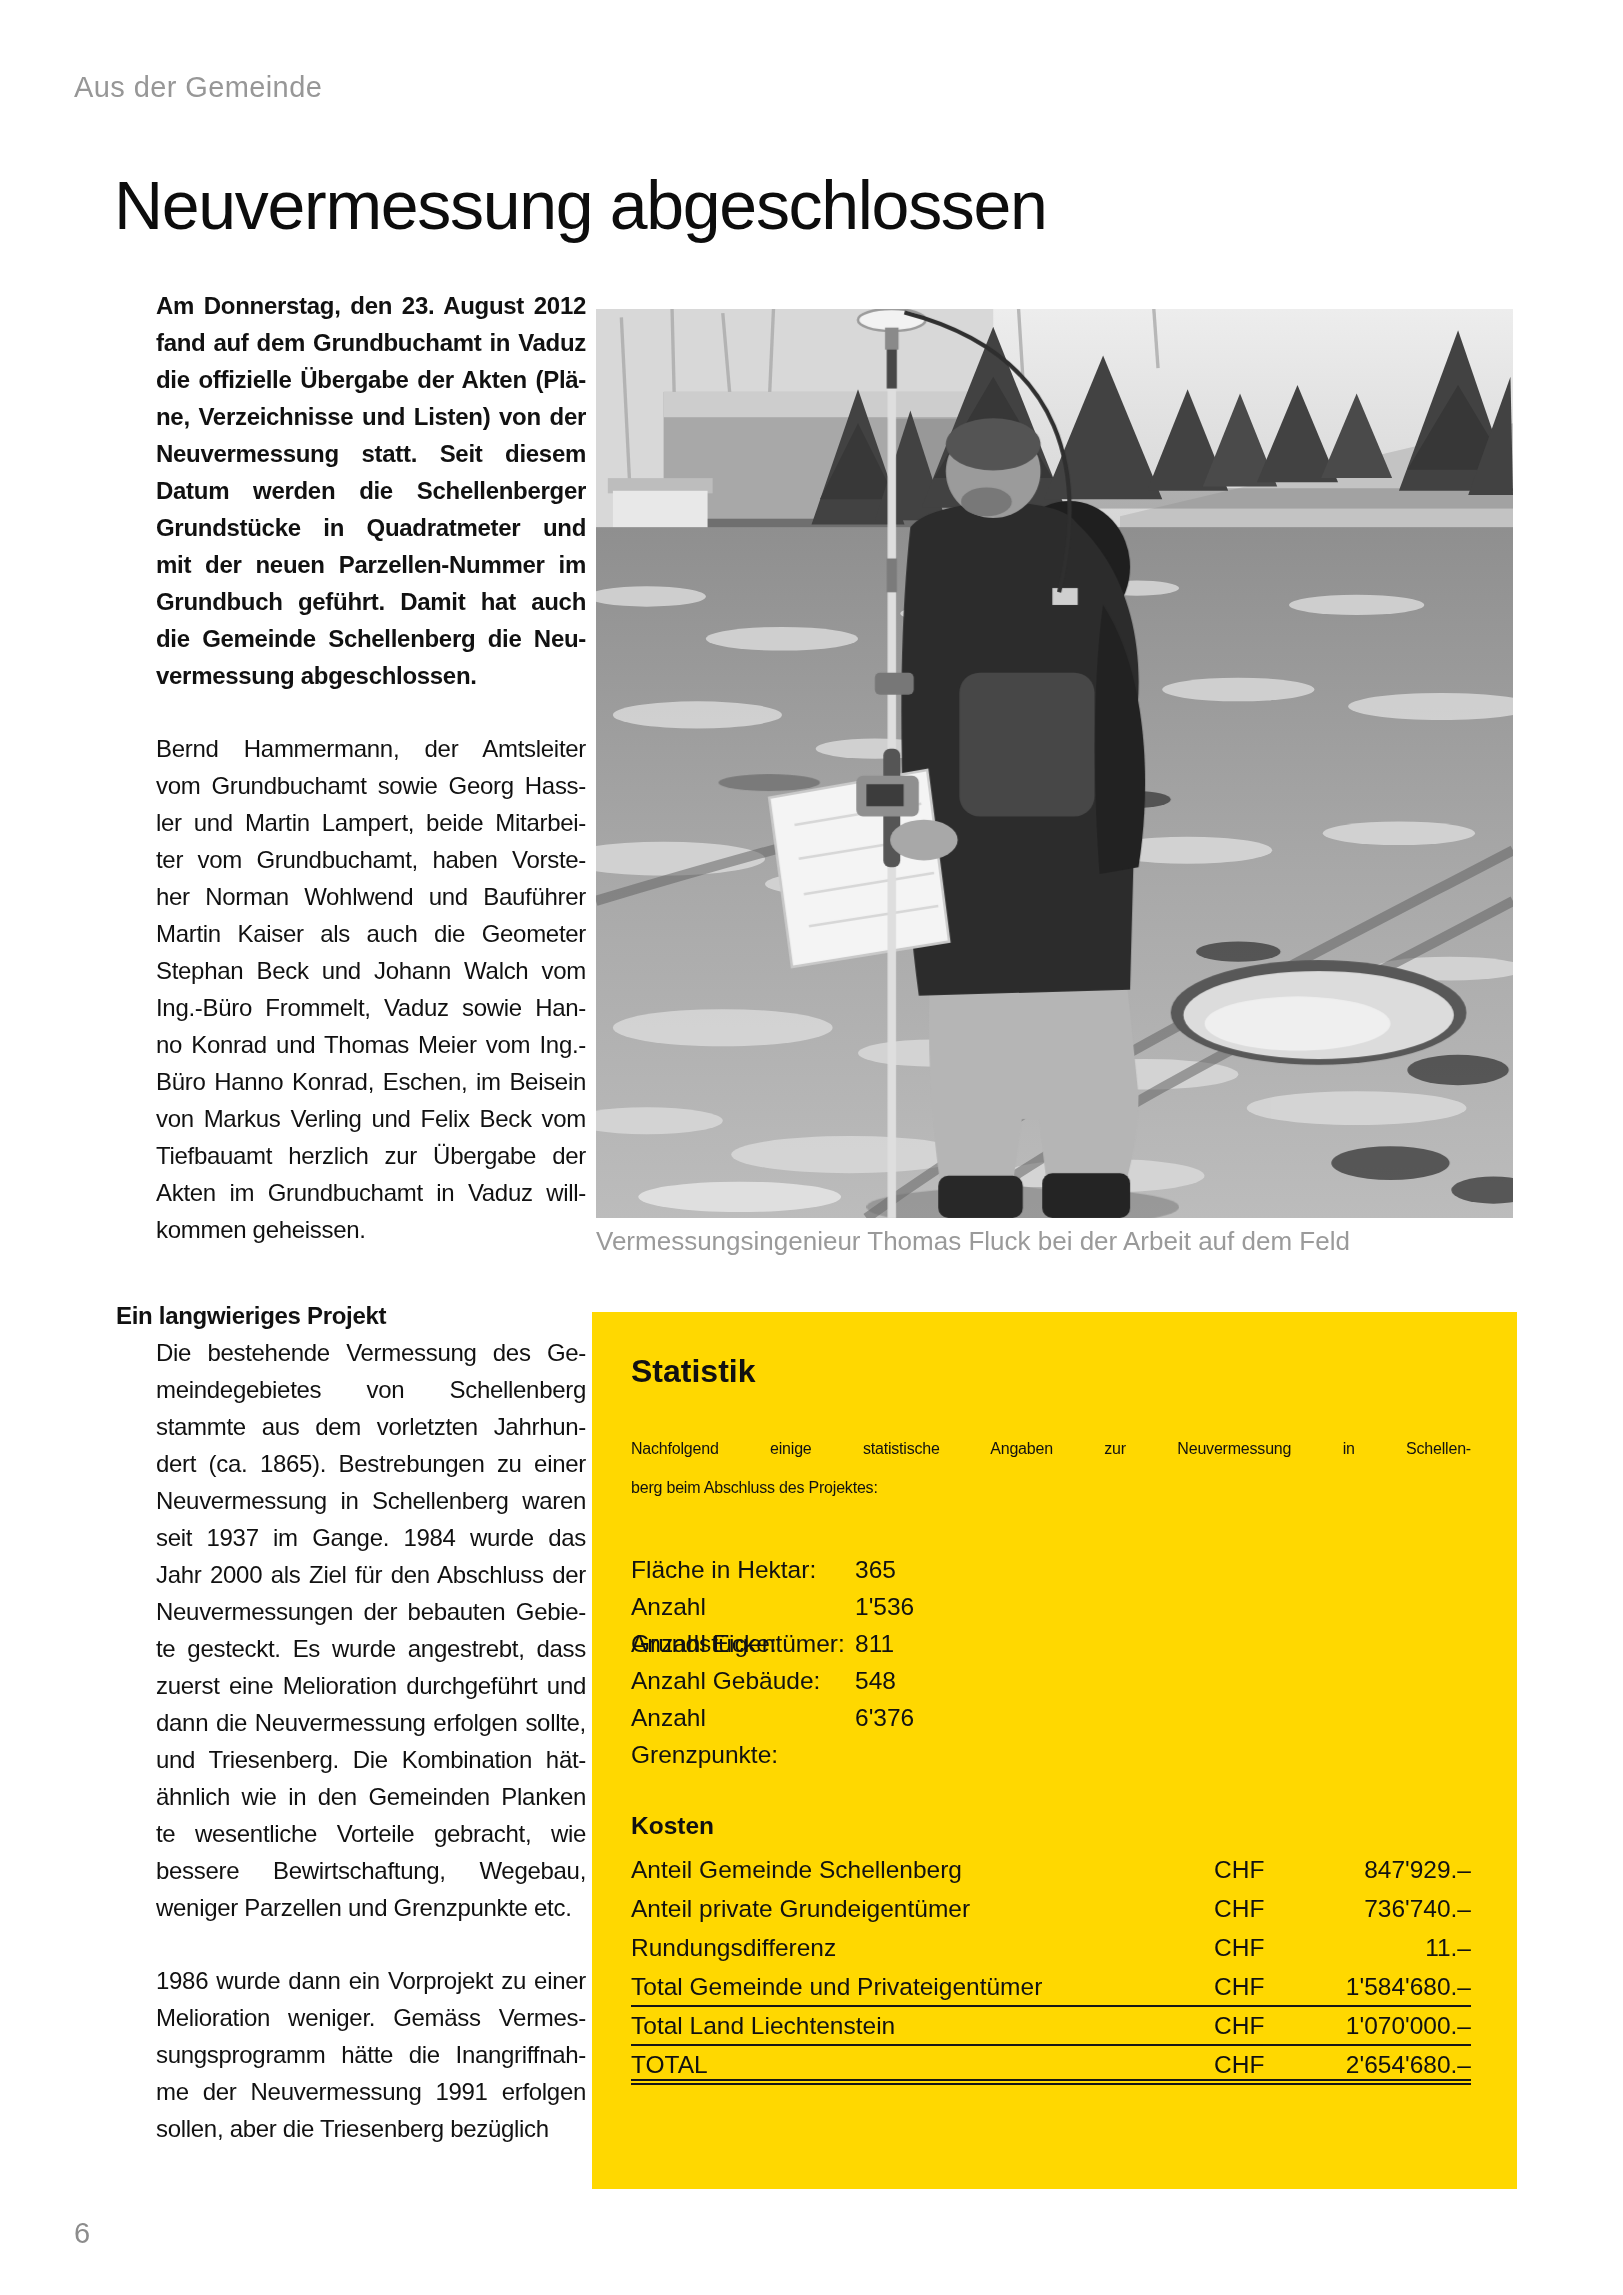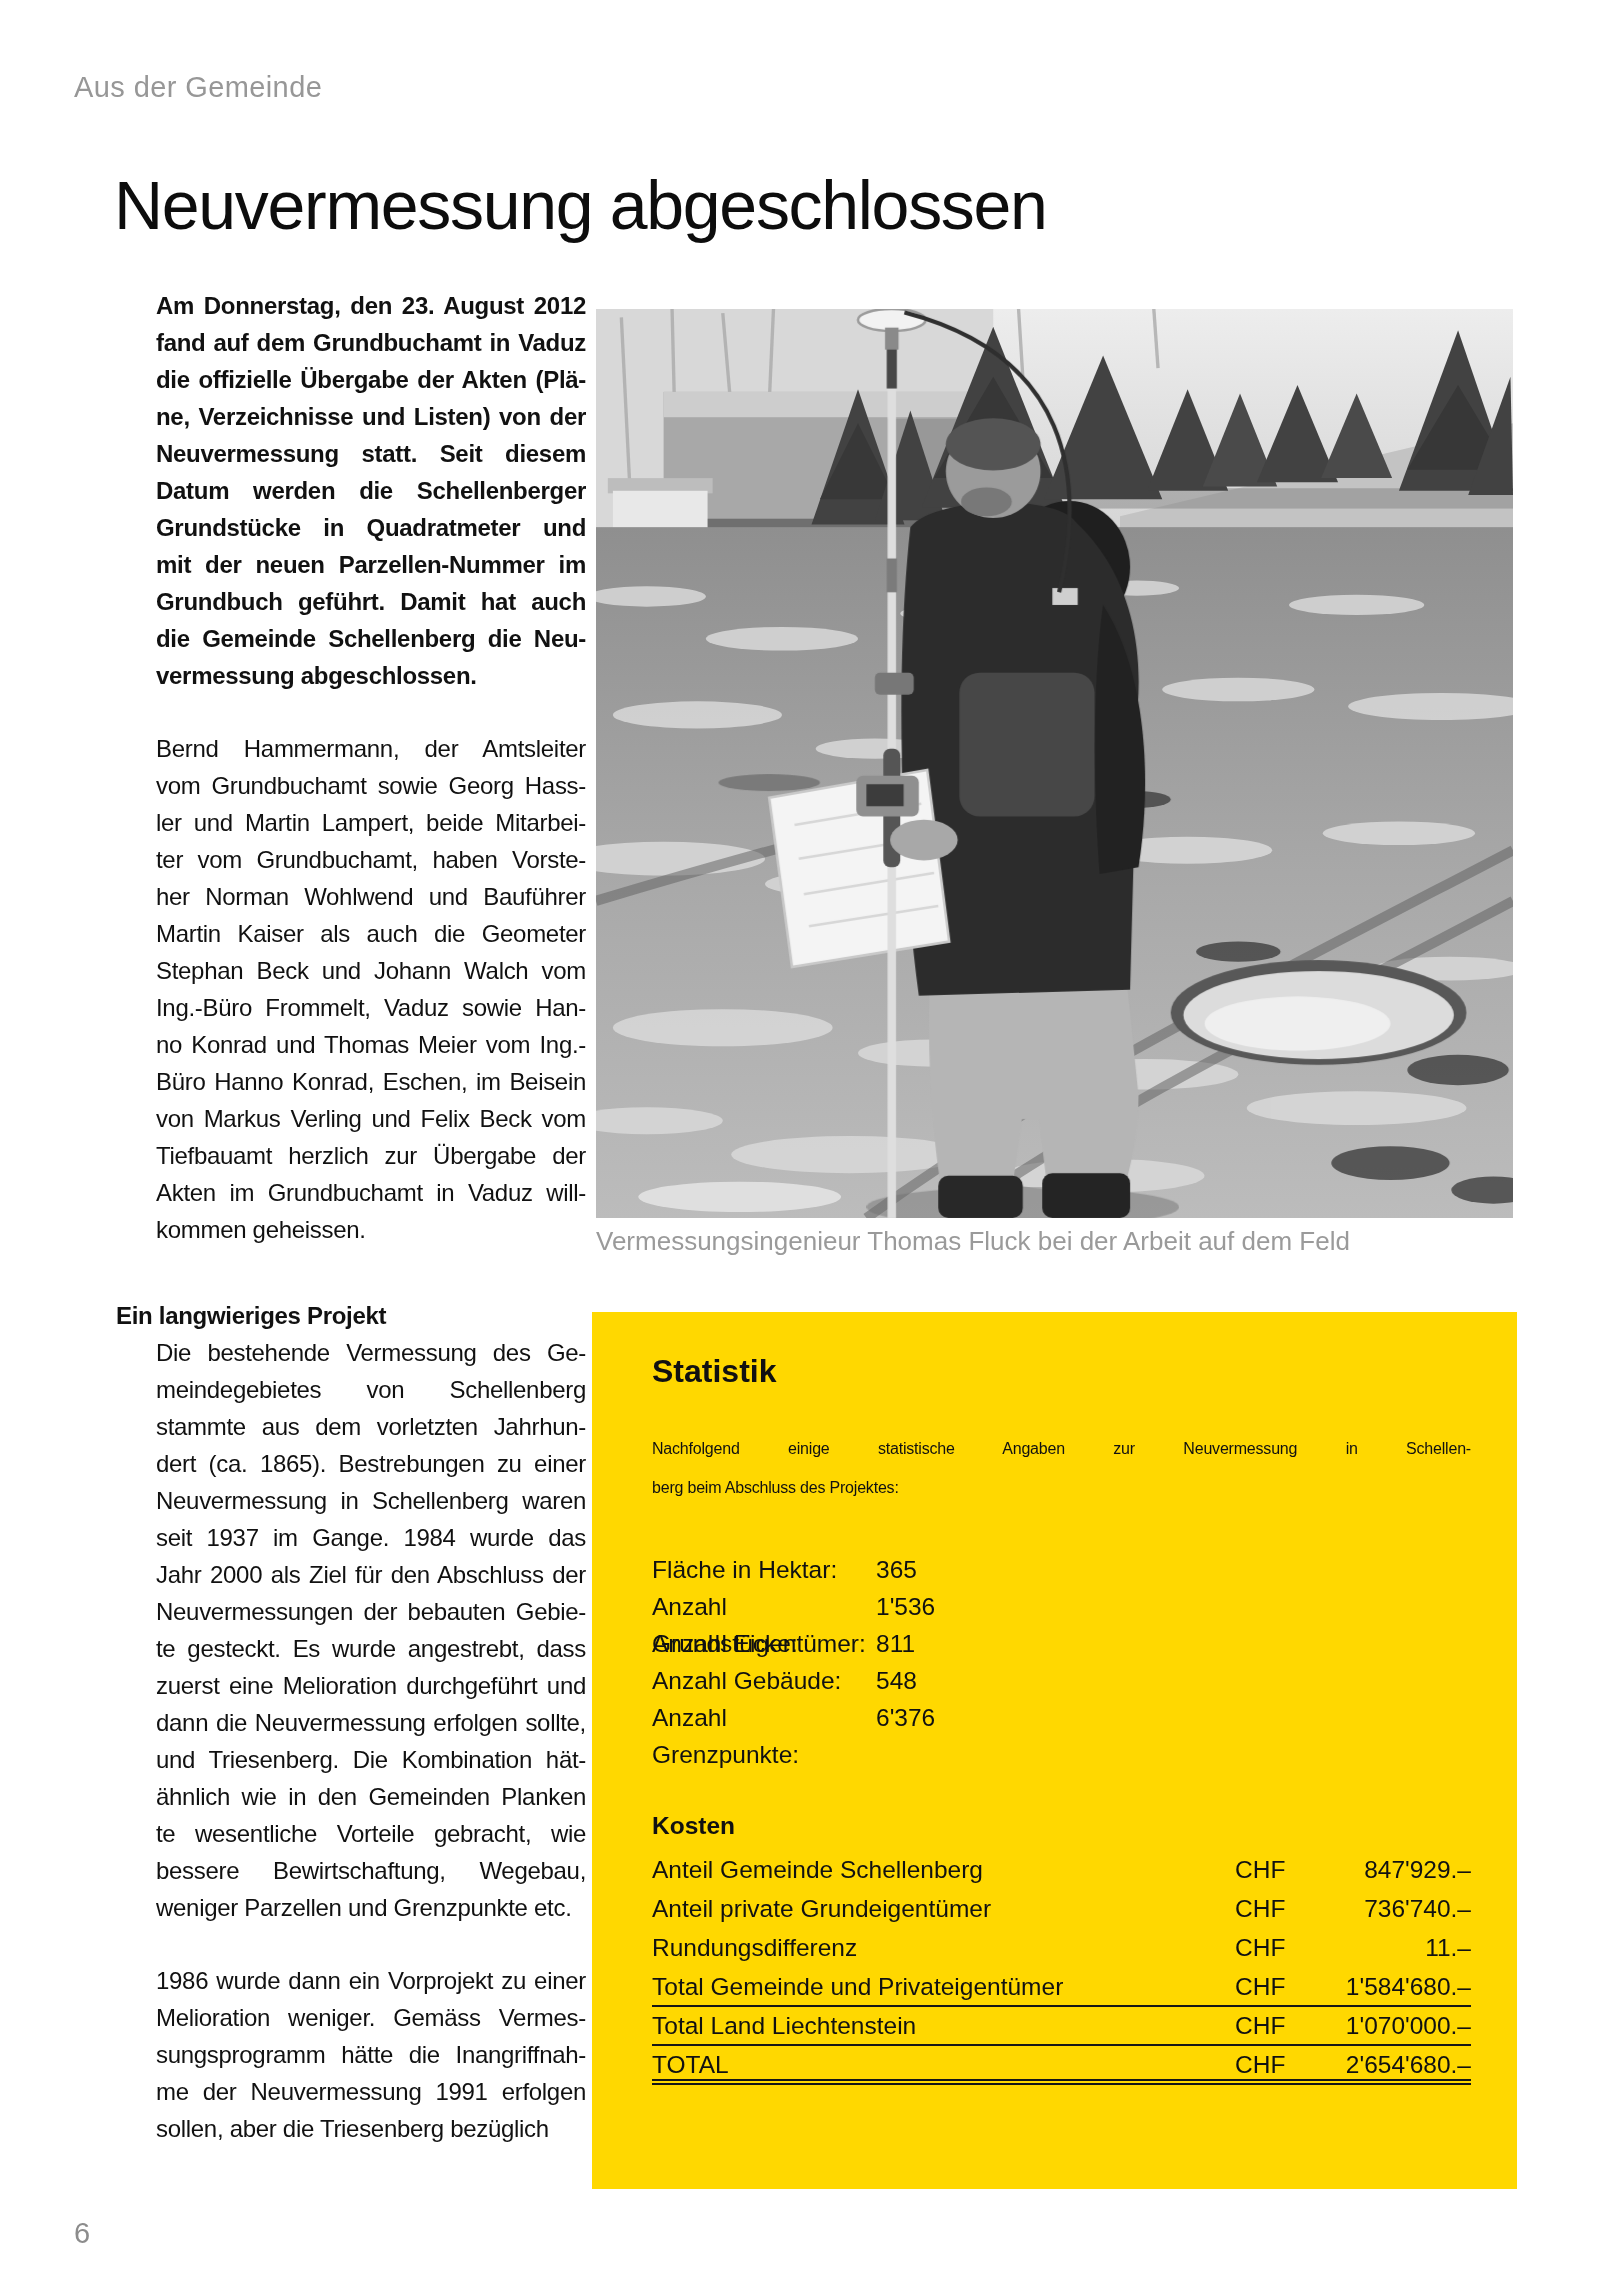--- a/index.html
+++ b/index.html
@@ -51,21 +51,21 @@
 
   .photo-caption {
     position:absolute; left:596px; top:1225px; width:917px;
     font-size:26px; color:#9a9a9a; line-height:32px;
   }
 
   .stat-box {
     position:absolute; left:592px; top:1312px;
     width:925px; height:877px;
     background:#ffd800;
-    padding:41px 46px 0 60px;
+    padding:41px 46px 0 39px;
   }
   .stat-box h2 {
     font-size:32px; font-weight:700; color:#111;
     height:37px; line-height:37px;
   }
   .stat-intro {
     margin-top:39px; font-size:16px; letter-spacing:-0.2px;
   }
   .stat-intro .line {
     height:39px; line-height:39px; overflow:hidden;

